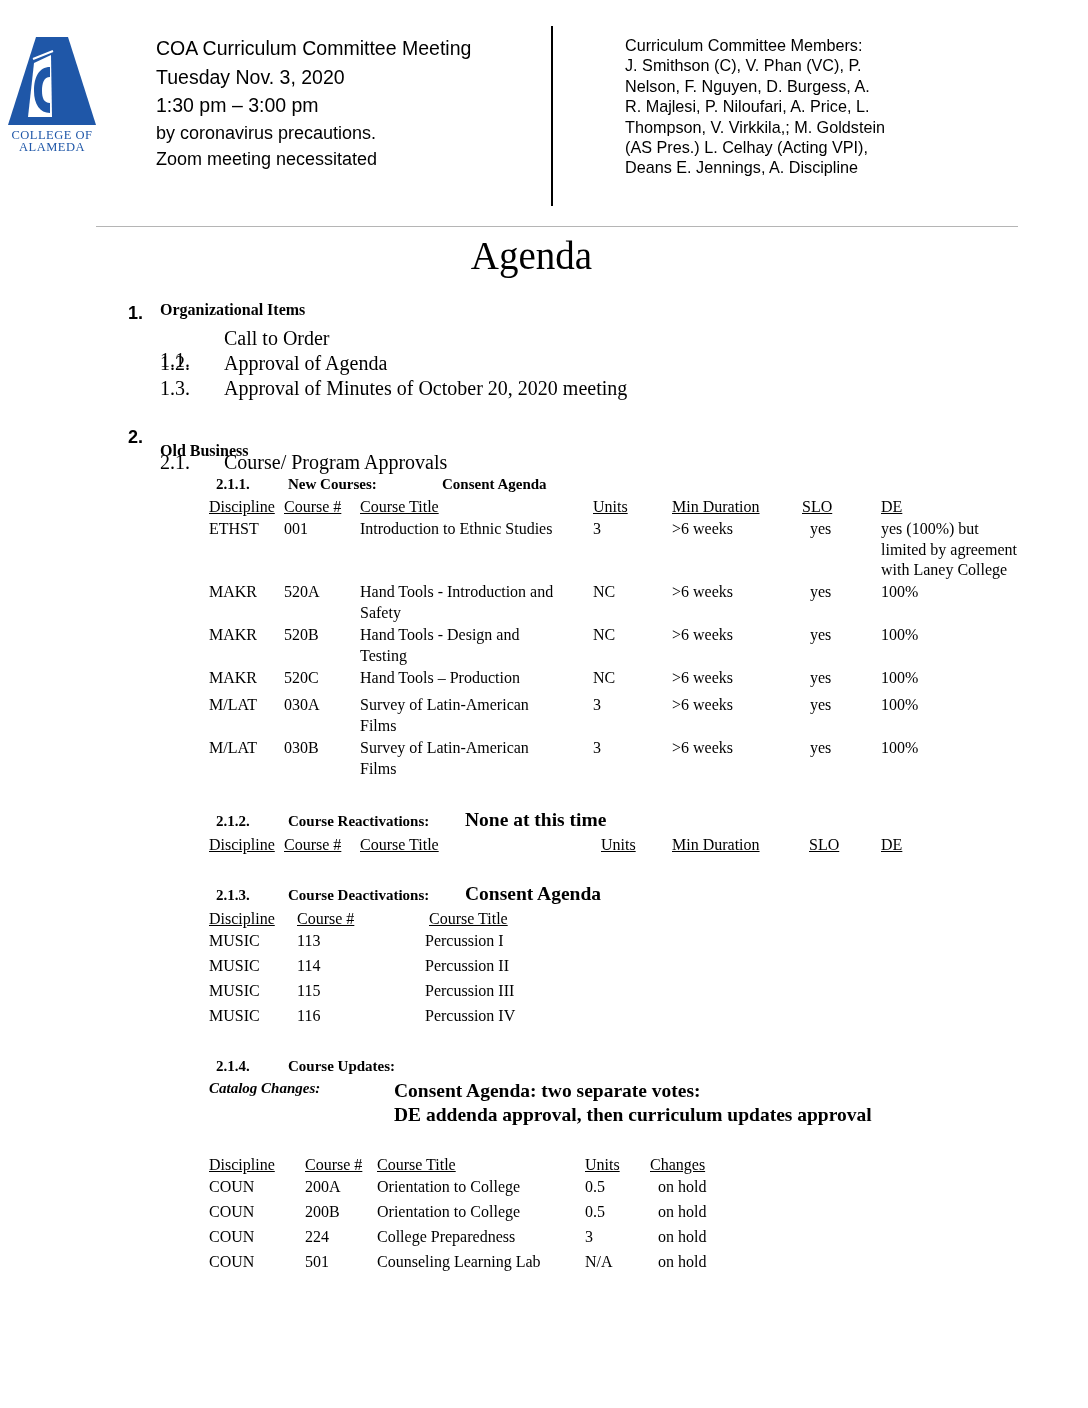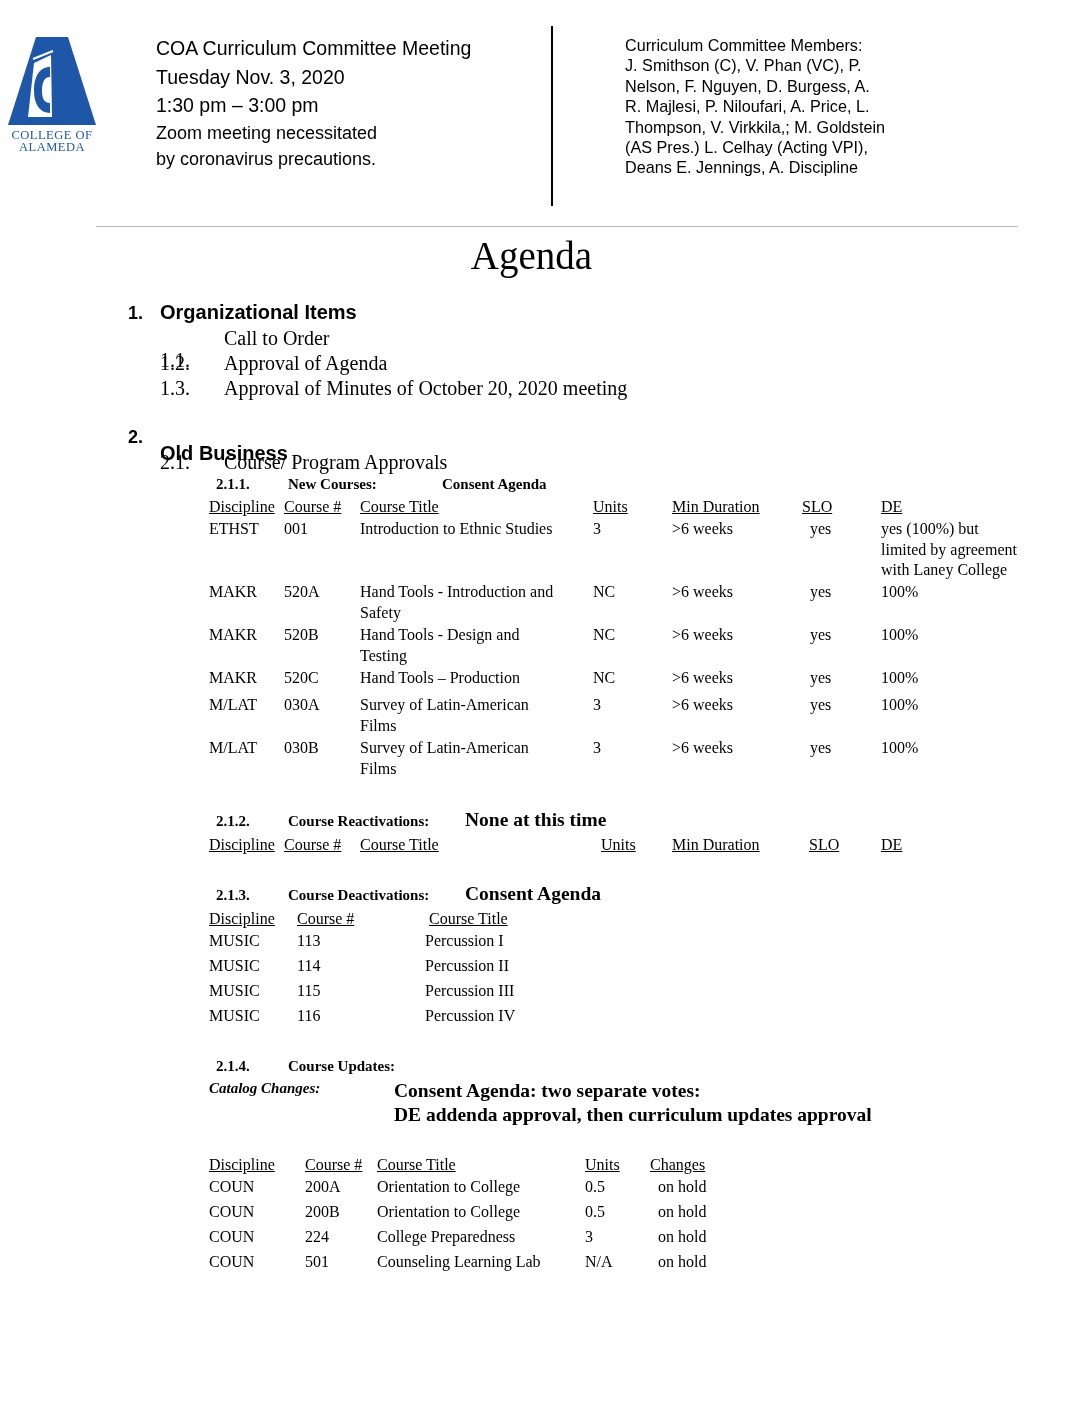--- a/index.html
+++ b/index.html
@@ -13,21 +13,21 @@
   .logo-text { position: absolute; left: 0; width: 92px; text-align: center; color: #1f57a8; font-family: "Liberation Serif", serif; font-size: 12.5px; letter-spacing: 0.5px; line-height: 12px; }
   #meeting-info { left: 156px; top: 34px; font-size: 19.5px; line-height: 28.5px; }
   #meeting-info .small { font-size: 18px; line-height: 26px; }
   #vdivider { left: 551px; top: 26px; width: 2px; height: 180px; background: #000; }
   #members { left: 625px; top: 35px; width: 320px; font-size: 16.2px; line-height: 20.4px; }
   #hrule { left: 96px; top: 226px; width: 922px; height: 1px; background: #b5b5b5; }
 
   #agenda-title { left: 0; width: 1063px; top: 232px; text-align: center; font-size: 39px; line-height: 48px; }
 
   .sec-num { font-family: "Liberation Sans", sans-serif; font-weight: bold; font-size: 18px; }
-  .sec-title { font-family: Liberation Sans, sans-serif; font-weight: bold; font-size: 20px; }
+  .sec-title { font-family: Liberation Serif, serif; font-weight: bold; font-size: 16px; }
   .item { font-family: "Liberation Serif", serif; font-size: 20px; }
 
   .sub-head { font-family: "Liberation Serif", serif; font-weight: bold; font-size: 15px; }
   .sub-big { font-family: "Liberation Serif", serif; font-weight: bold; font-size: 19.5px; }
 
   .tbl { font-family: "Liberation Serif", serif; font-size: 16px; line-height: 21px; }
   .tbl .c { position: absolute; }
   .u { text-decoration: underline; }
 </style>
 </head>
@@ -41,22 +41,22 @@
     <line x1="27" y1="22" x2="47" y2="14" stroke="#ffffff" stroke-width="2"></line>
   </svg>
   <div class="logo-text" style="top:92px;">COLLEGE OF</div>
   <div class="logo-text" style="top:104px;">ALAMEDA</div>
 </div>
 
 <div id="meeting-info" class="abs sans">
   <div>COA Curriculum Committee Meeting</div>
   <div>Tuesday Nov. 3, 2020</div>
   <div>1:30 pm – 3:00 pm</div>
+  <div class="small">by coronavirus precautions.</div>
   <div class="small">Zoom meeting necessitated</div>
-  <div class="small">by coronavirus precautions.</div>
 </div>
 
 <div id="vdivider" class="abs"></div>
 
 <div id="members" class="abs sans">
   <div>Curriculum Committee Members:</div>
   <div>J. Smithson (C), V. Phan (VC), P.</div>
   <div>Nelson, F. Nguyen, D. Burgess, A.</div>
   <div>R. Majlesi, P. Niloufari, A. Price, L.</div>
   <div>Thompson, V. Virkkila,; M. Goldstein</div>

